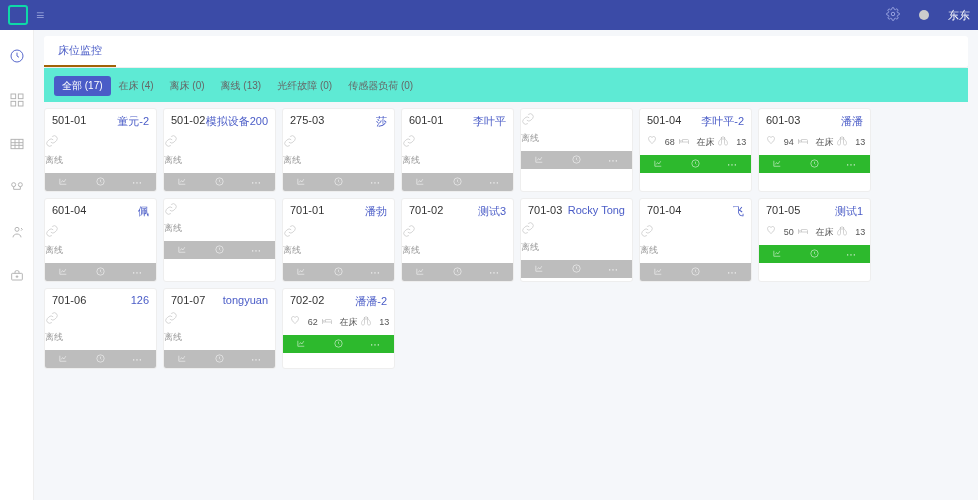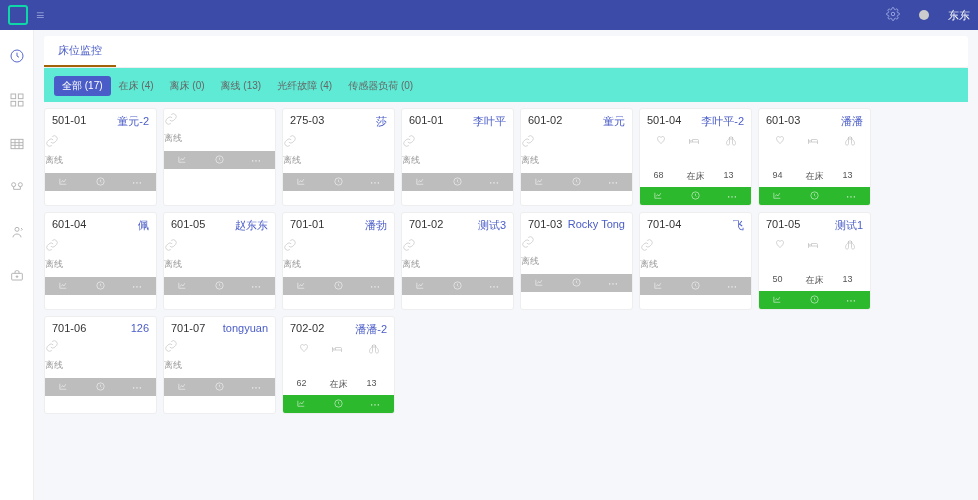--- a/index.html
+++ b/index.html
@@ -27,21 +27,21 @@
 .grid{display:flex;flex-wrap:wrap;gap:6px;padding:6px 0}
 .card{width:113px;background:#fff;border-radius:3px;overflow:hidden;border:1px solid #eee}
 .card-head{display:flex;justify-content:space-between;padding:5px 7px 2px;font-size:11px}
 .room{color:#333;font-weight:500}
 .patient{color:#4a5cc7}
 .card-body{padding:3px 0 6px}
 .offline-icon{color:#ccc;margin-bottom:2px}
 .offline-icon svg{width:14px;height:14px;stroke:#ccc;fill:none;stroke-width:1.4}
 .offline-text{font-size:9px;color:#999}
 .vitals{display:flex;justify-content:space-around;padding:2px 4px 4px}
-.vital{display:flex;flex-direction:column;gap:19px}
+.vital{display:flex;flex-direction:row;align-items:center;gap:6px}
 .vital svg{width:14px;height:12px;stroke:#bbb;fill:none;stroke-width:1.3}
 .vital-val{font-size:9px;color:#555}
 .card-foot{height:18px;display:flex;justify-content:space-around;align-items:center}
 .card-foot.grey{background:#bdbdbd}
 .card-foot.green{background:#2db92d}
 .card-foot svg{width:11px;height:11px;stroke:#fff;fill:none;stroke-width:1.4;opacity:0.8}
 .card-foot .dots{color:#fff;font-size:10px;letter-spacing:1px;opacity:0.8}
 </style>
 </head>
 <body>
@@ -108,21 +108,21 @@
 
   <div class="main">
     <div class="tabbar">
       <div class="tab active">床位监控</div>
     </div>
     <div class="filters" id="filters">
         <div class="filter active">全部 (17)</div>
         <div class="filter">在床 (4)</div>
         <div class="filter">离床 (0)</div>
         <div class="filter">离线 (13)</div>
-        <div class="filter">光纤故障 (4)</div>
+        <div class="filter">光纤故障 (0)</div>
         <div class="filter">传感器负荷 (0)</div>
       </div>
     <div class="grid" id="grid">
         <div class="card">
           <div class="card-head">
             <span class="room">501-01</span>
             <span class="patient">童元-2</span>
           </div>
           <div class="card-body">
             <div class="offline-icon"><svg viewBox="0 0 24 24">
@@ -136,20 +136,24 @@
                 <path d="M4 18V6M4 18h14M7 14l3-4 3 3 4-6"></path>
               </svg></span>
             <span><svg viewBox="0 0 24 24">
                 <circle cx="12" cy="12" r="8"></circle>
                 <path d="M12 8v4l2 2"></path>
               </svg></span>
             <span class="dots">⋯</span>
           </div>
         </div>
         <div class="card">
+          <div class="card-head">
+            <span class="room">501-02</span>
+            <span class="patient">模拟设备200</span>
+          </div>
           <div class="card-body">
             <div class="offline-icon"><svg viewBox="0 0 24 24">
                 <path d="M10 14a5 5 0 007 0l3-3a5 5 0 00-7-7l-1 1"></path>
                 <path d="M14 10a5 5 0 00-7 0l-3 3a5 5 0 007 7l1-1"></path>
               </svg></div>
             <div class="offline-text">离线</div>
           </div>
           <div class="card-foot grey">
             <span><svg viewBox="0 0 24 24">
                 <path d="M4 18V6M4 18h14M7 14l3-4 3 3 4-6"></path>
@@ -201,24 +205,20 @@
                 <path d="M4 18V6M4 18h14M7 14l3-4 3 3 4-6"></path>
               </svg></span>
             <span><svg viewBox="0 0 24 24">
                 <circle cx="12" cy="12" r="8"></circle>
                 <path d="M12 8v4l2 2"></path>
               </svg></span>
             <span class="dots">⋯</span>
           </div>
         </div>
         <div class="card">
-          <div class="card-head">
-            <span class="room">601-02</span>
-            <span class="patient">童元</span>
-          </div>
           <div class="card-body">
             <div class="offline-icon"><svg viewBox="0 0 24 24">
                 <path d="M10 14a5 5 0 007 0l3-3a5 5 0 00-7-7l-1 1"></path>
                 <path d="M14 10a5 5 0 00-7 0l-3 3a5 5 0 007 7l1-1"></path>
               </svg></div>
             <div class="offline-text">离线</div>
           </div>
           <div class="card-foot grey">
             <span><svg viewBox="0 0 24 24">
                 <path d="M4 18V6M4 18h14M7 14l3-4 3 3 4-6"></path>
@@ -319,24 +319,20 @@
                 <path d="M4 18V6M4 18h14M7 14l3-4 3 3 4-6"></path>
               </svg></span>
             <span><svg viewBox="0 0 24 24">
                 <circle cx="12" cy="12" r="8"></circle>
                 <path d="M12 8v4l2 2"></path>
               </svg></span>
             <span class="dots">⋯</span>
           </div>
         </div>
         <div class="card">
-          <div class="card-head">
-            <span class="room">601-05</span>
-            <span class="patient">赵东东</span>
-          </div>
           <div class="card-body">
             <div class="offline-icon"><svg viewBox="0 0 24 24">
                 <path d="M10 14a5 5 0 007 0l3-3a5 5 0 00-7-7l-1 1"></path>
                 <path d="M14 10a5 5 0 00-7 0l-3 3a5 5 0 007 7l1-1"></path>
               </svg></div>
             <div class="offline-text">离线</div>
           </div>
           <div class="card-foot grey">
             <span><svg viewBox="0 0 24 24">
                 <path d="M4 18V6M4 18h14M7 14l3-4 3 3 4-6"></path>

